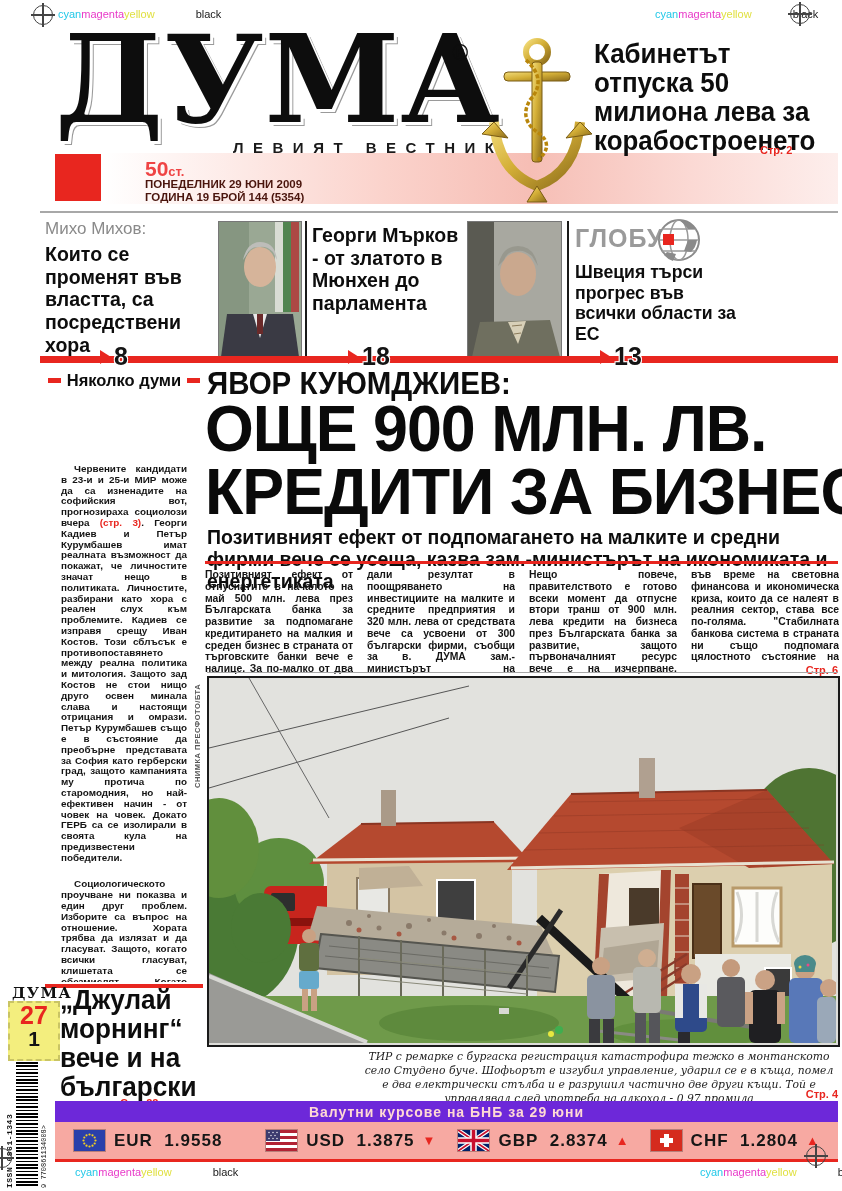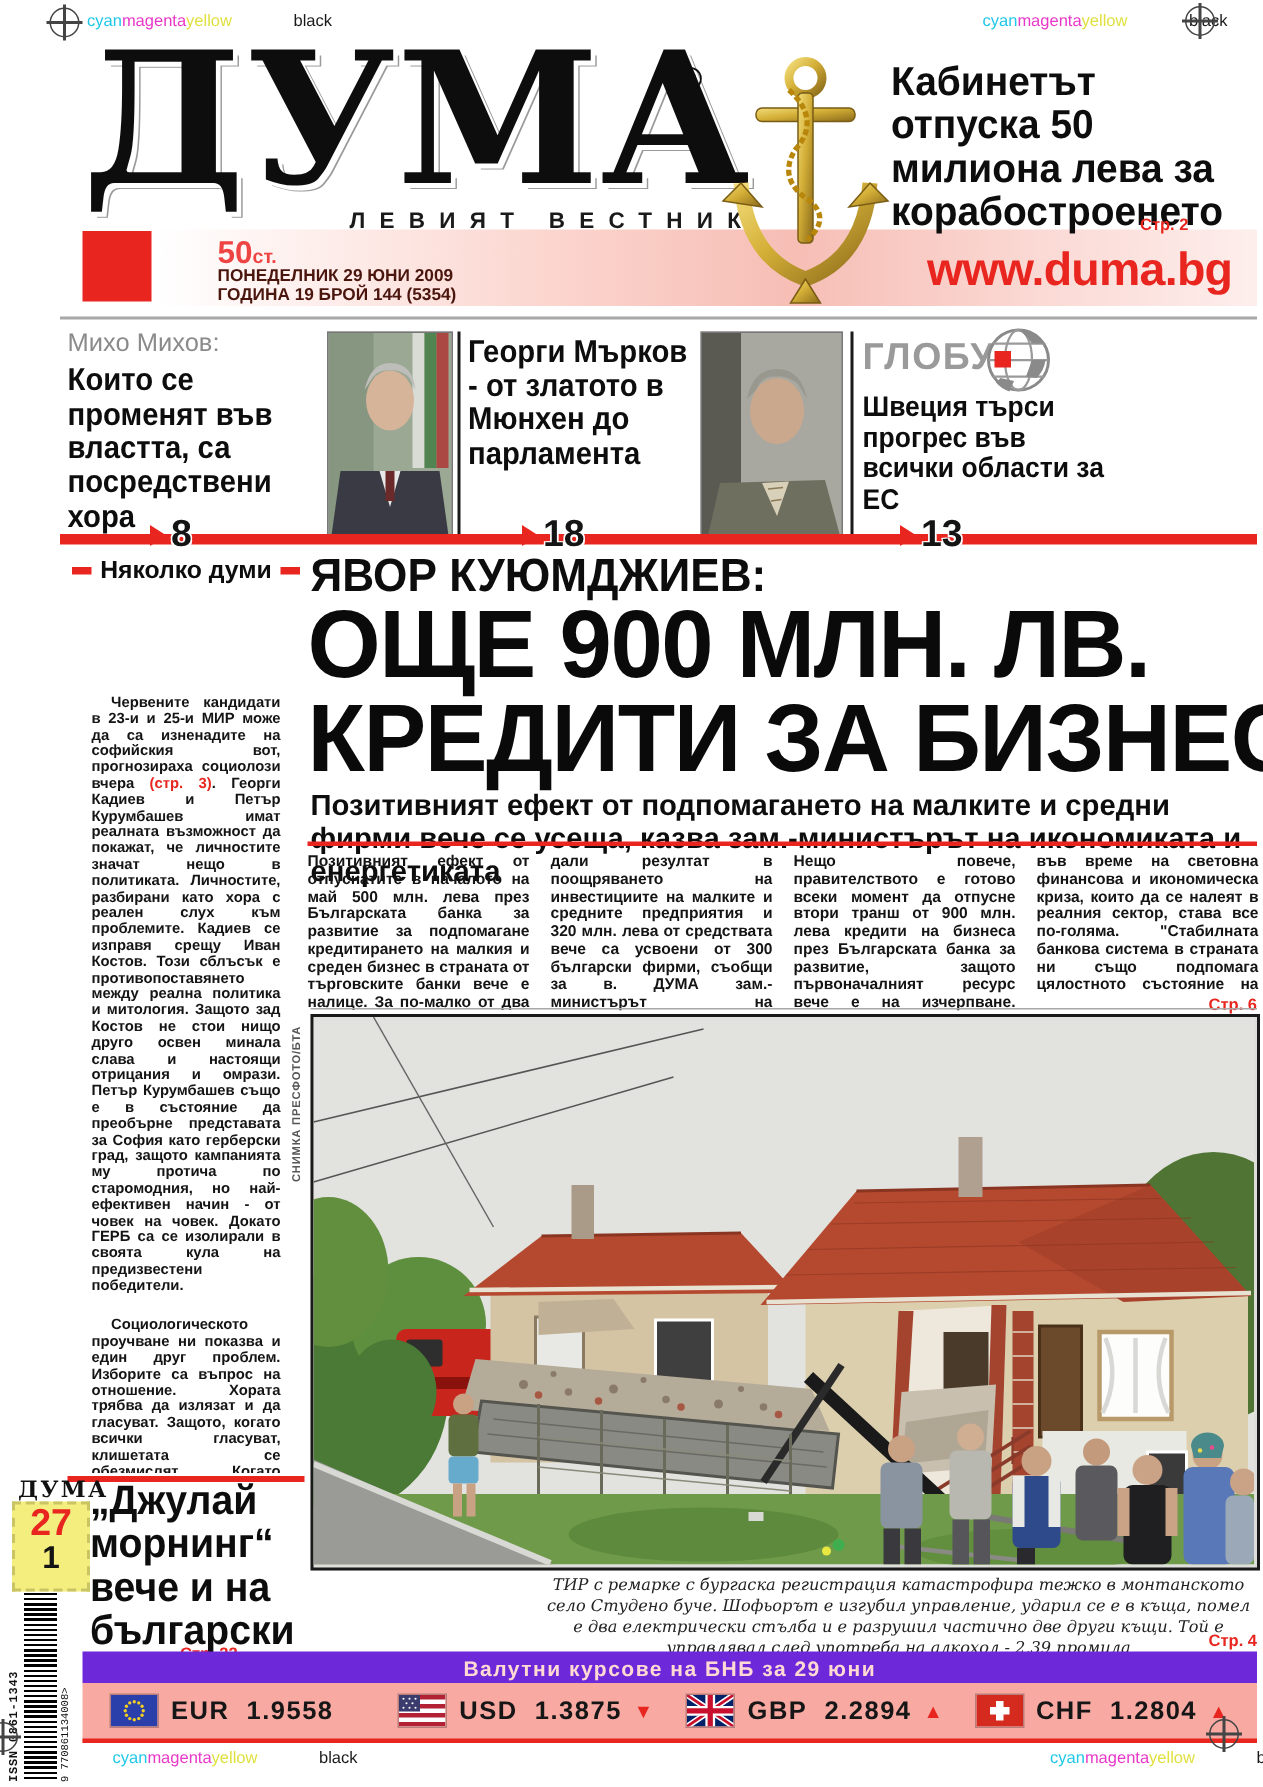--- a/index.html
+++ b/index.html
@@ -118,21 +118,20 @@
   <div class="abs masthead-reg" style="left:452px;top:40px;">®</div>
   <div class="abs tagline" style="left:233px;top:139px;">ЛЕВИЯТ ВЕСТНИК</div>
 
   <div class="abs infostrip" style="left:104px;top:153px;width:734px;height:51px;"></div>
   <div class="abs" style="left:55px;top:154px;width:46px;height:47px;background:#e8261f;"></div>
   <div class="abs price" style="left:145px;top:158px;">
     <span>50</span><small>ст.</small>
   </div>
   <div class="abs dateline" style="left:145px;top:178px;">ПОНЕДЕЛНИК 29 ЮНИ 2009</div>
   <div class="abs dateline" style="left:145px;top:191px;">ГОДИНА 19 БРОЙ 144 (5354)</div>
-  <div class="abs website" style="left:618px;top:162px;">www.duma.bg</div>
 
   <div class="abs" style="left:478px;top:30px;width:118px;height:180px;z-index:3;">
     <svg width="118" height="180" viewBox="0 0 118 180">
       <defs>
         <linearGradient id="gold" x1="0" y1="0" x2="1" y2="1">
           <stop offset="0" stop-color="#f2dc7a"></stop>
             <stop offset="0.45" stop-color="#d4af37"></stop>
             <stop offset="1" stop-color="#8a6a1a"></stop>
         </linearGradient>
       </defs>
@@ -405,21 +404,21 @@
         <circle cx="620" cy="310" r="9" fill="#caa285"></circle>
           <rect x="608" y="319" width="19" height="46" rx="5" fill="#9aa8b8"></rect>
       </g>
 
       <circle cx="350" cy="352" r="4" fill="#3fae4f"></circle>
         <circle cx="342" cy="356" r="3" fill="#e8e840"></circle>
       <rect x="290" y="330" width="10" height="6" fill="#d8d8d4"></rect>
     </svg>
   </div>
 
-  <div class="abs caption" style="left:360px;top:1050px;width:478px;">ТИР с ремарке с бургаска регистрация катастрофира тежко в монтанското село Студено буче. Шофьорът е изгубил управление, ударил се е в къща, помел е два електрически стълба и е разрушил частично две други къщи. Той е управлявал след употреба на алкохол - 2,39 промила</div>
+  <div class="abs caption" style="left:360px;top:1050px;width:478px;">ТИР с ремарке с бургаска регистрация катастрофира тежко в монтанското село Студено буче. Шофьорът е изгубил управление, ударил се е в къща, помел е два електрически стълба и е разрушил частично две други къщи. Той е управлявал след употреба на алкохол - 0,97 промила</div>
   <div class="abs pageref" style="left:760px;top:1088px;width:78px;text-align:right;">Стр. 4</div>
 
   <div class="abs stamp-brand" style="left:12px;top:984px;">ДУМА</div>
   <div class="abs stamp" style="left:8px;top:1001px;width:48px;height:56px;">
     <div class="d">27</div>
     <div class="m">1</div>
   </div>
   <div class="abs barcode-wrap" style="left:5px;top:1062px;height:126px;">
     <div class="bc-text">ISSN 0861-1343</div>
     <div class="bc-bars"></div>
@@ -479,21 +478,21 @@
       <span class="fx-arrow">▼</span>
     </div>
     <div class="fx-item">
       <svg class="flag" viewBox="0 0 31 21">
         <rect width="31" height="21" fill="#012169"></rect>
         <path d="M0,0 L31,21 M31,0 L0,21" stroke="#fff" stroke-width="4"></path>
         <path d="M0,0 L31,21 M31,0 L0,21" stroke="#c8102e" stroke-width="1.8"></path>
         <path d="M15.5,0 V21 M0,10.5 H31" stroke="#fff" stroke-width="6.5"></path>
         <path d="M15.5,0 V21 M0,10.5 H31" stroke="#c8102e" stroke-width="3.5"></path>
       </svg>
-      <span class="fx-code"><span>GBP</span>&nbsp;&nbsp;<span>2.2894</span></span>
+      <span class="fx-code"><span>GBP</span>&nbsp;&nbsp;<span>2.8374</span></span>
       <span class="fx-arrow">▲</span>
     </div>
     <div class="fx-item" style="flex:0 0 auto;">
       <svg class="flag" viewBox="0 0 31 21">
         <rect width="31" height="21" fill="#d52b1e"></rect>
         <rect x="13" y="4" width="5" height="13" fill="#fff"></rect>
         <rect x="9" y="8" width="13" height="5" fill="#fff"></rect>
       </svg>
       <span class="fx-code"><span>CHF</span>&nbsp;&nbsp;<span>1.2804</span></span>
       <span class="fx-arrow">▲</span>

